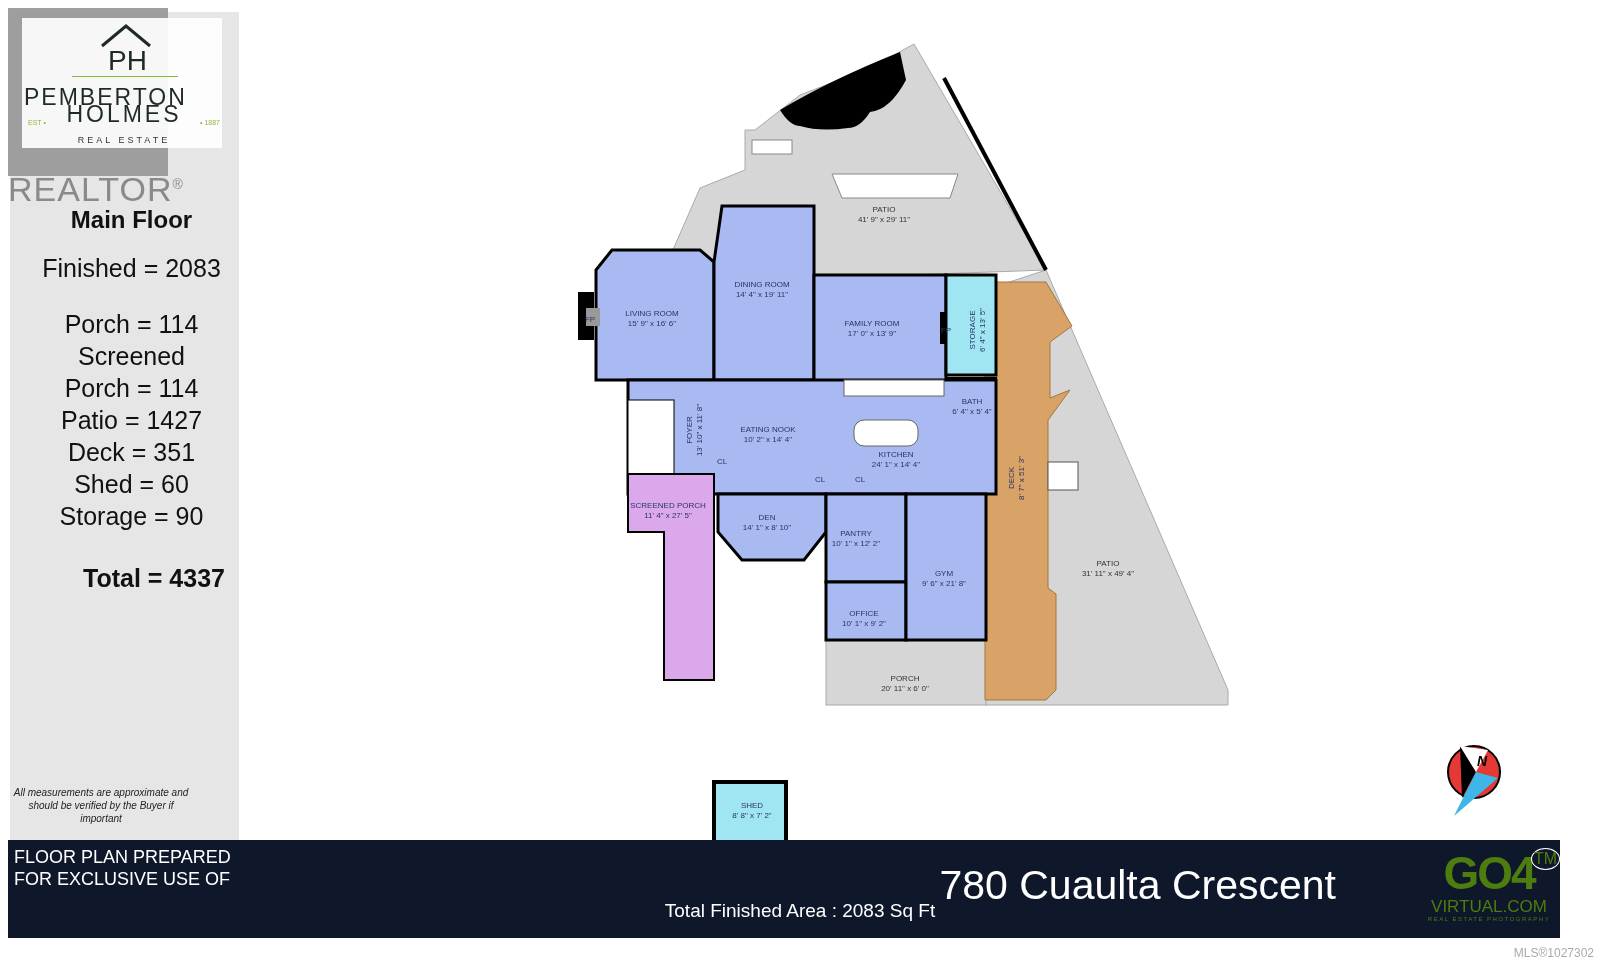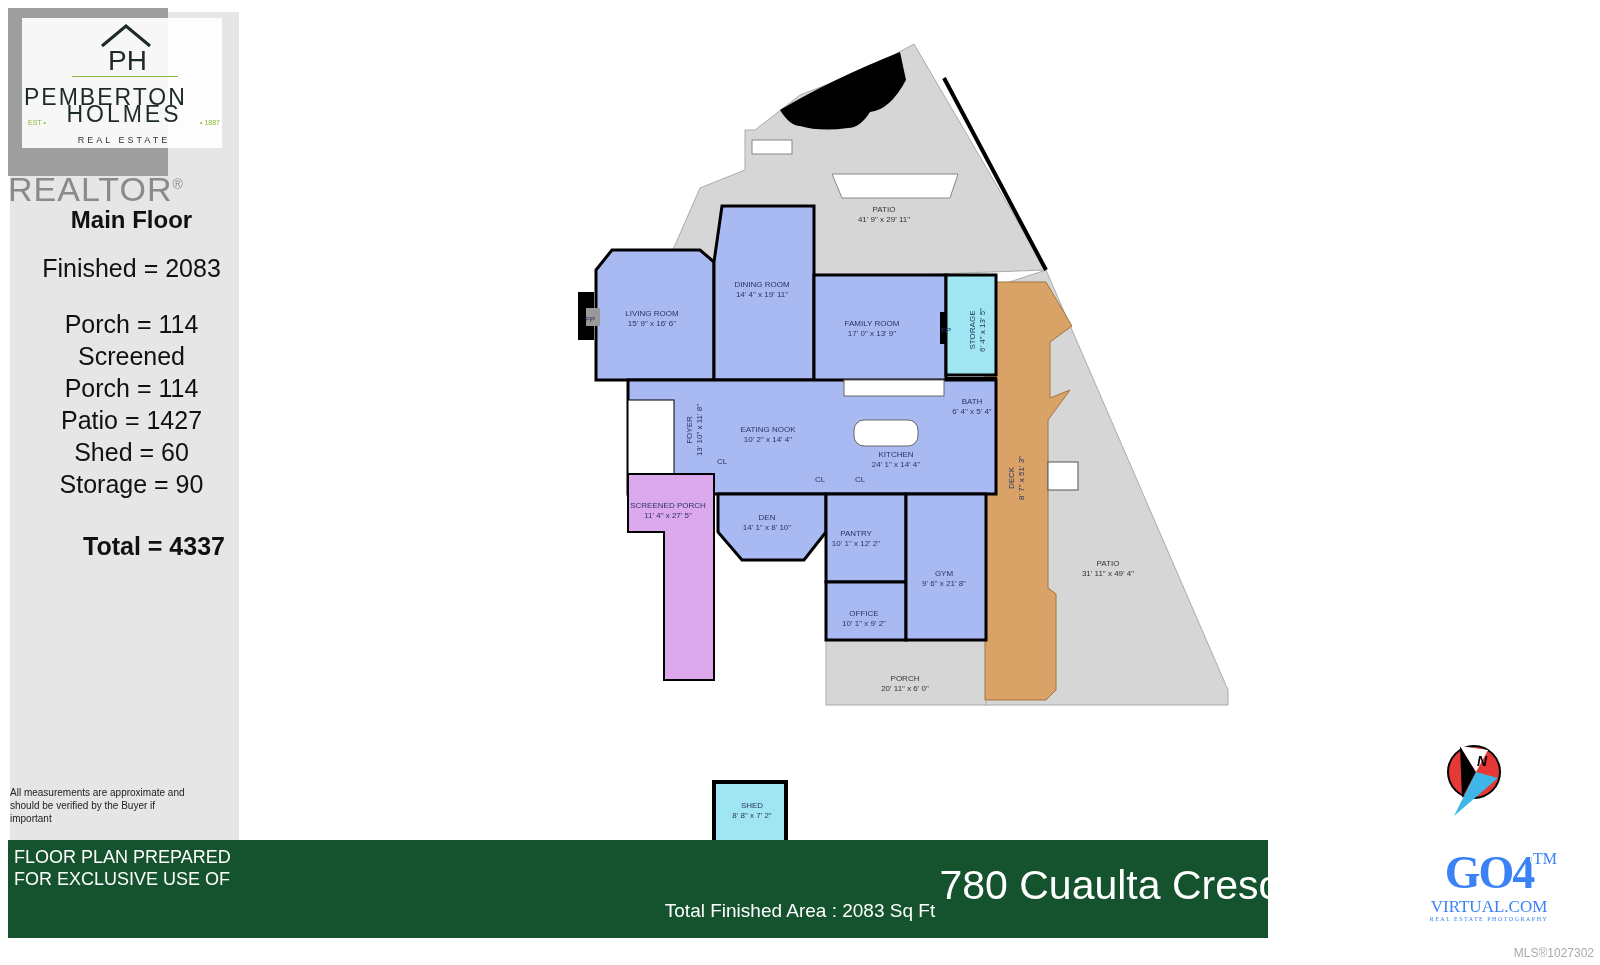--- a/index.html
+++ b/index.html
@@ -13,26 +13,26 @@
   .logo-year { position: absolute; left: 200px; top: 119px; font-size: 7px; color: #8ab83a; }
   .logo-re { position: absolute; left: 24px; top: 135px; width: 200px; text-align: center; font-size: 9px; letter-spacing: 3px; color: #333; }
   .logo-house { position: absolute; left: 96px; top: 20px; }
   .logo-rule { position: absolute; left: 72px; top: 76px; width: 106px; height: 1px; background: #8ab83a; }
   .realtor { position: absolute; left: 8px; top: 170px; font-size: 34px; color: #8a8a8a; letter-spacing: 1px; }
   .realtor sup { font-size: 14px; }
   .stats { position: absolute; left: 10px; top: 206px; width: 243px; text-align: center; color: #111; }
   .stats .title { font-size: 24px; font-weight: bold; }
   .stats .line { font-size: 25px; line-height: 32px; }
   .stats .total { font-size: 25px; font-weight: bold; padding-left: 45px; }
-  .disclaimer { position: absolute; left: 10px; top: 786px; width: 182px; font-size: 10px; color: #222; line-height: 13px; }
-  .footer { position: absolute; left: 8px; top: 840px; width: 1260px; height: 98px; background: #14532d; text-decoration: underline; }
+  .disclaimer { position: absolute; left: 10px; top: 786px; width: 182px; text-align: center; font-size: 10px; color: #222; line-height: 13px; font-style: italic; }
+  .footer { position: absolute; left: 8px; top: 840px; width: 1552px; height: 98px; background: #0f172a; text-decoration: underline; }
   .footer-left { position: absolute; left: 6px; top: 6px; color: #fff; font-size: 18px; line-height: 22px; }
   .footer-title { position: absolute; left: 0; width: 1336px; top: 845px; text-align: right; color: #fff; font-size: 41px; margin-top: 17px; }
   .footer-sub { position: absolute; left: 0; width: 1600px; top: 900px; text-align: center; color: #fff; font-size: 19px; }
-  .go4 { position: absolute; left: 1424px; top: 848px; width: 130px; height: 90px; color: #3b82f6; text-align: center; font-family: Liberation Serif, serif; }
+  .go4 { position: absolute; left: 1424px; top: 848px; width: 130px; height: 90px; color: #4d7c0f; text-align: center; }
   .go4 .big { font-size: 46px; font-weight: bold; letter-spacing: -2px; line-height: 50px; }
   .go4 .vc { font-size: 17px; line-height: 18px; }
   .go4 .rep { font-size: 6px; letter-spacing: 1.5px; }
   .go4 .tm { position: absolute; right: -6px; top: 0; font-size: 16px; border: 1px solid #fff; border-radius: 50%; padding: 1px 2px; }
   .mls { position: absolute; right: 6px; top: 946px; font-size: 12px; color: #aaa; }
   .plan { position: absolute; left: 0; top: 0; }
   .rl { font-family: "Liberation Sans", sans-serif; fill: #2a3566; font-size: 8px; text-anchor: middle; }
   .rlg { font-family: "Liberation Sans", sans-serif; fill: #333; font-size: 8px; text-anchor: middle; }
   .compass { position: absolute; left: 1444px; top: 742px; }
 </style>
@@ -56,20 +56,21 @@
 
 <div class="stats">
   <div class="title">Main Floor</div>
   <div class="line" style="height:18px"></div>
   <div class="line">Finished = 2083</div>
   <div class="line" style="height:24px"></div>
   <div class="line">Porch = 114</div>
   <div class="line">Screened</div>
   <div class="line">Porch = 114</div>
   <div class="line">Patio = 1427</div>
+  <div class="line">Deck = 351</div>
   <div class="line">Shed = 60</div>
   <div class="line">Storage = 90</div>
   <div class="line" style="height:32px"></div>
   <div class="total">Total = 4337</div>
 </div>
 
 <div class="disclaimer">
   <div>All measurements are approximate and</div>
   <div>should be verified by the Buyer if important</div>
 </div>

